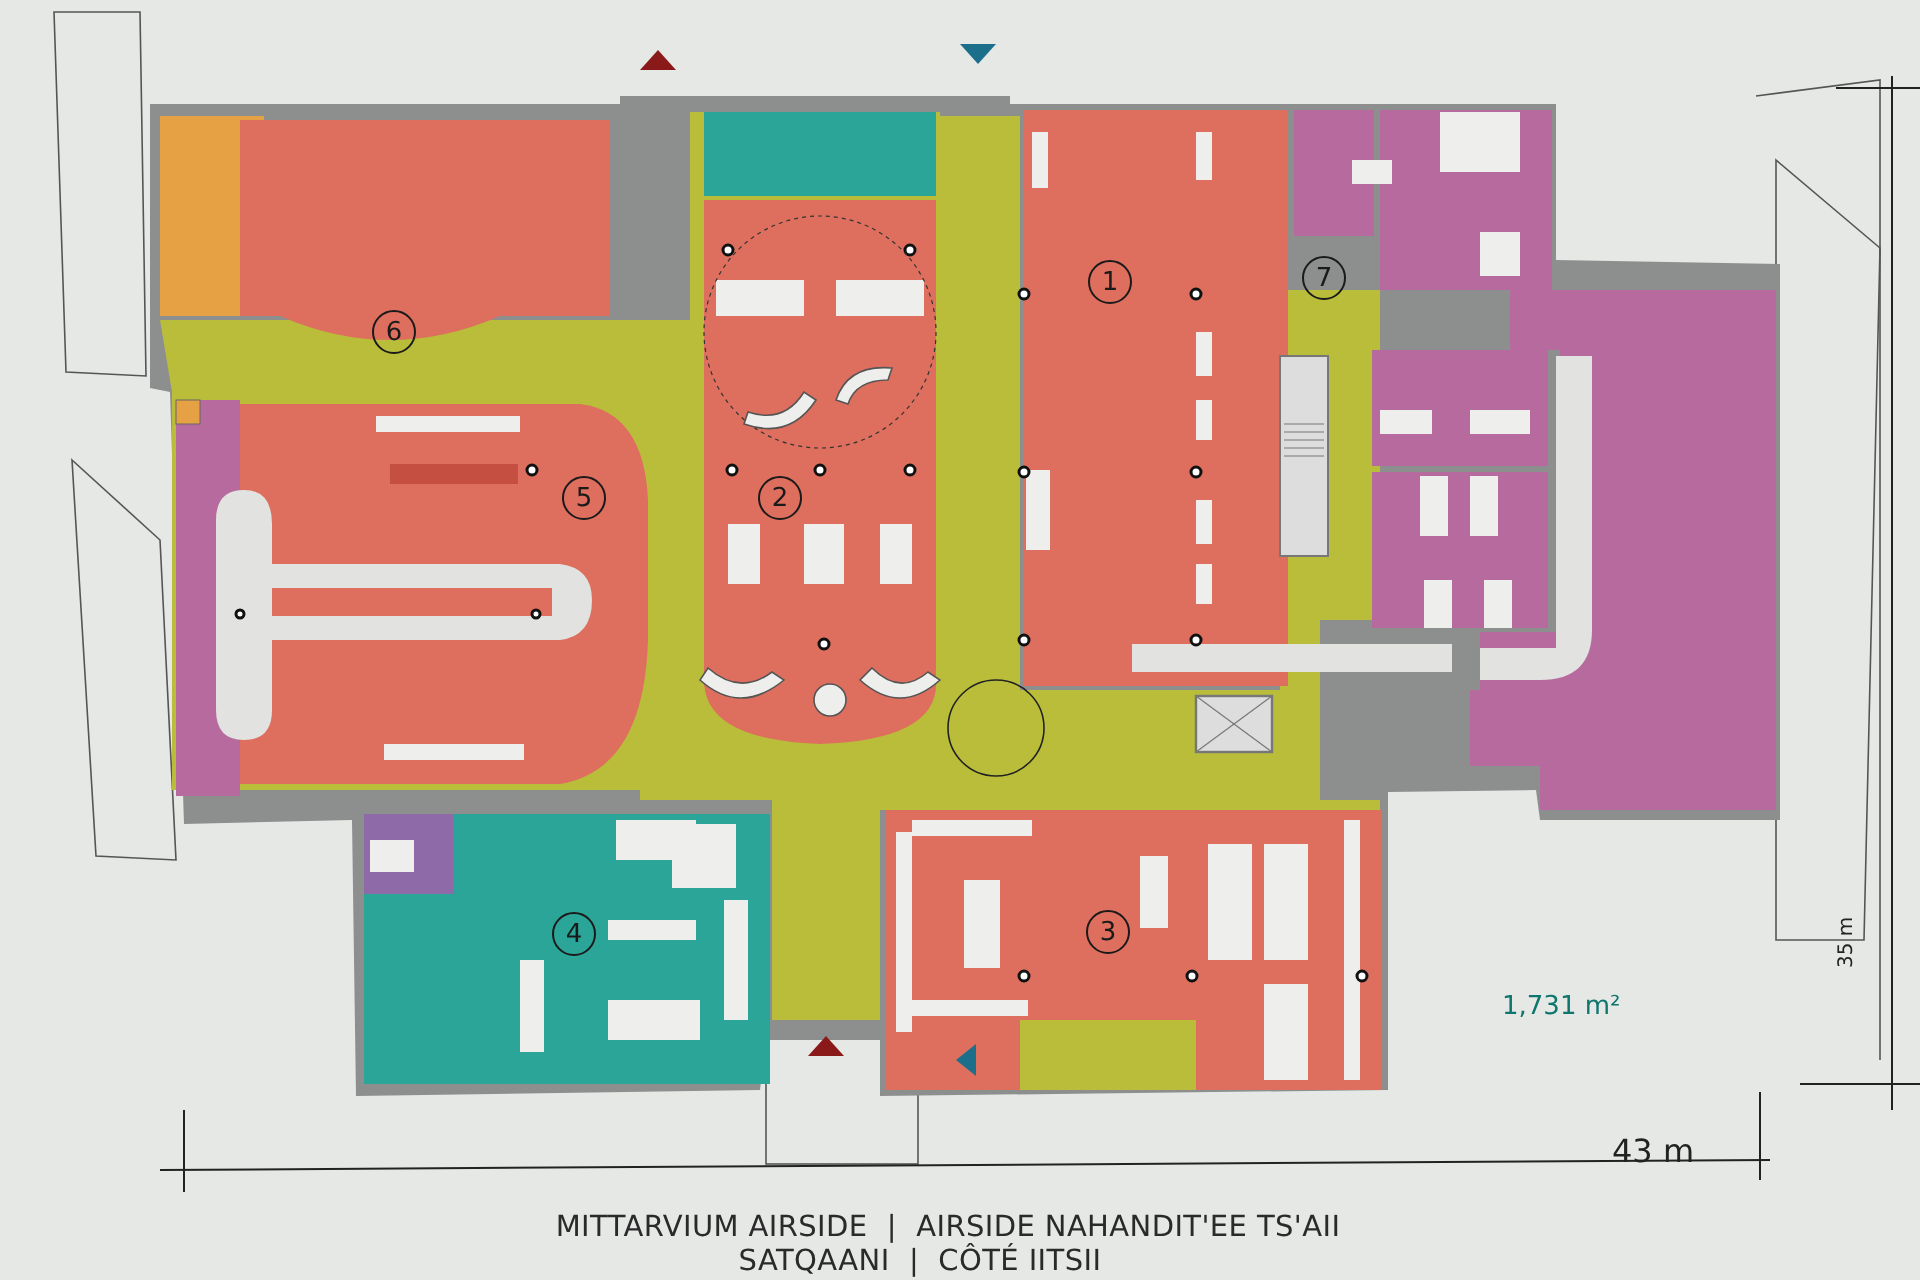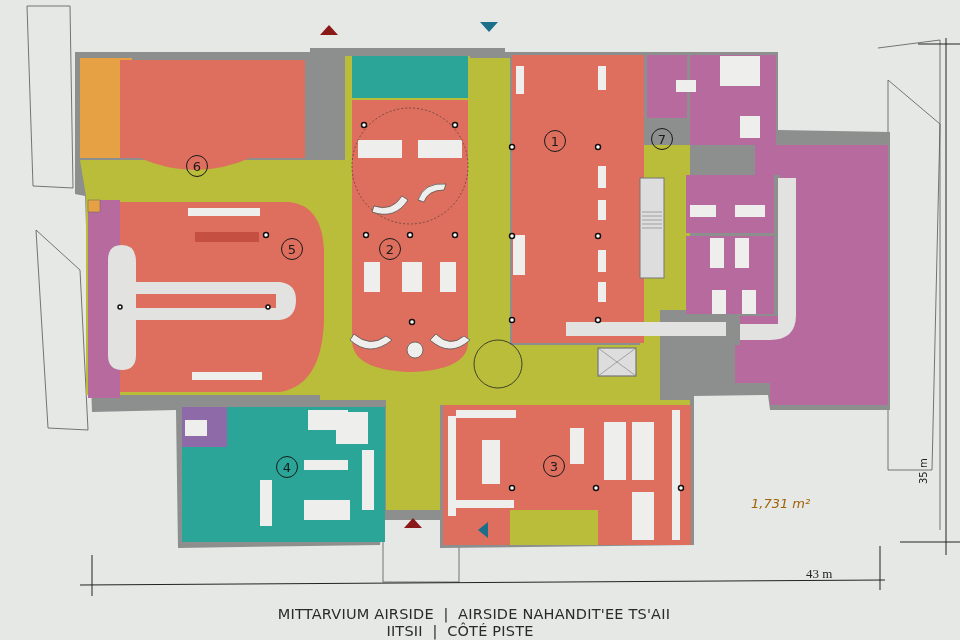--- a/index.html
+++ b/index.html
@@ -1,22 +1,22 @@
 <!DOCTYPE html>
 <html><head>
 <meta charset="utf-8">
 <style>
   html, body { margin:0; padding:0; }
   body { width:960px; height:640px; background:#e6e8e6; overflow:hidden; position:relative; font-family:"DejaVu Sans", sans-serif; }
   #plan { position:absolute; left:0; top:0; width:960px; height:640px; }
   .caption { position:absolute; left:0; width:960px; text-align:center; color:#2a2a2a; font-size:14.5px; letter-spacing:0.2px; font-family:"DejaVu Sans", sans-serif; }
   .cap1 { top:606px; left:-6px; }
   .cap2 { top:623px; left:-20px; }
-  .area { position:absolute; left:751px; top:496px; font-size:13px; color:#a16207;font-style:italic; }
-  .dim-h { position:absolute; left:806px; top:566px; font-size:13px; color:#222;font-family:Liberation Serif, serif; }
+  .area { position:absolute; left:751px; top:496px; font-size:13px; color:#0f766e; }
+  .dim-h { position:absolute; left:806px; top:566px; font-size:16px; color:#222; }
   .dim-v { position:absolute; left:918px; top:484px; font-size:10px; color:#222; transform:rotate(-90deg); transform-origin:left top; }
   .zone-num { position:absolute; width:22px; height:22px; border:1.6px solid #1a1a1a; border-radius:50%; font-size:13px; color:#1a1a1a; display:flex; align-items:center; justify-content:center; box-sizing:border-box; }
 </style>
 </head>
 <body>
 
 <svg id="plan" viewBox="0 0 960 640" xmlns="http://www.w3.org/2000/svg">
 
   <g fill="none" stroke="#555" stroke-width="0.8">
     <polygon points="27,6 70,6 73,188 33,186"></polygon>
@@ -198,16 +198,16 @@
 <div class="area">1,731 m²</div>
 <div class="dim-h">43 m</div>
 <div class="dim-v">35 m</div>
 
 <div class="caption cap1">
   <span>MITTARVIUM AIRSIDE</span>
   &nbsp;<span>|</span>&nbsp;
   <span>AIRSIDE NAHANDIT'EE TS'AII</span>
 </div>
 <div class="caption cap2">
-  <span>IITSII</span>
+  <span>SATQAANI</span>
   &nbsp;<span>|</span>&nbsp;
-  <span>CÔTÉ PISTE</span>
+  <span>CÔTÉ IITSII</span>
 </div>
 
 </body></html>

